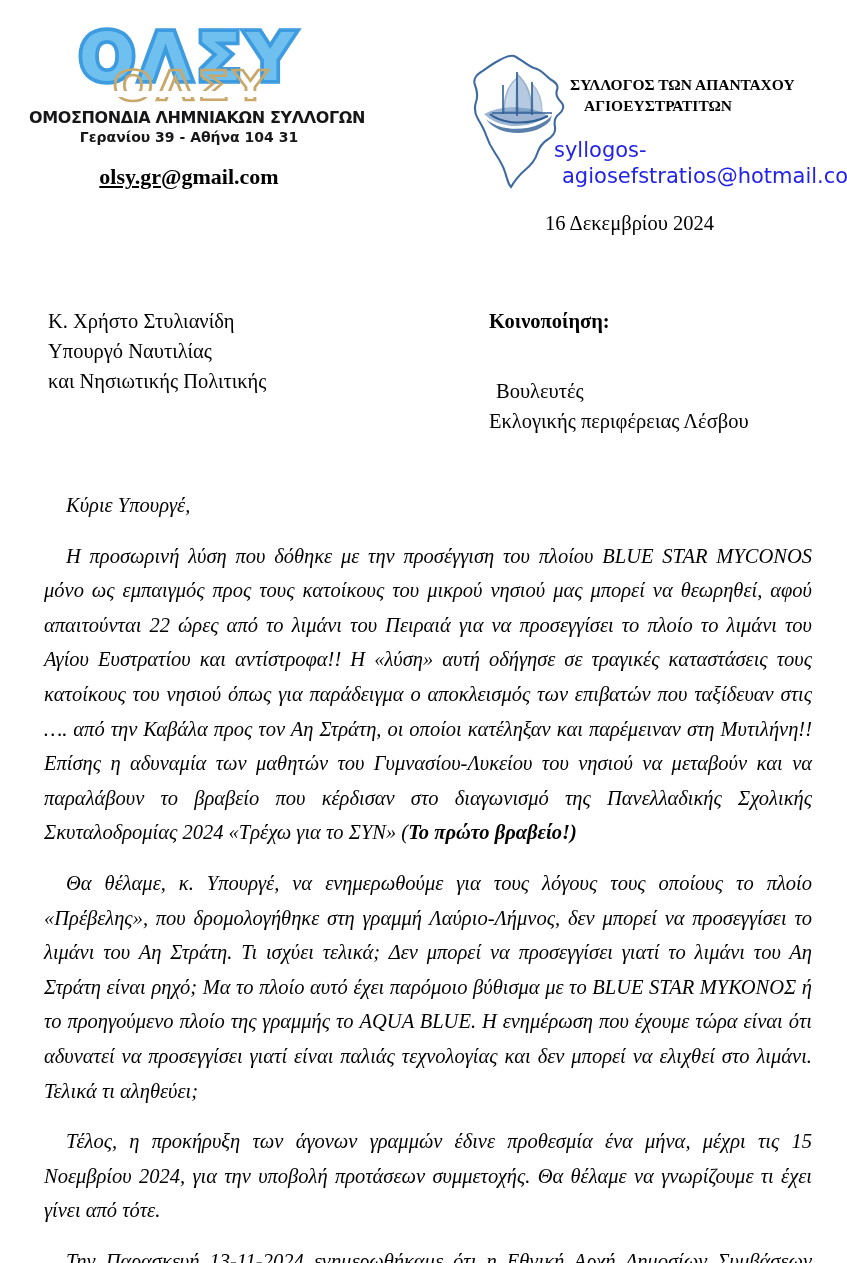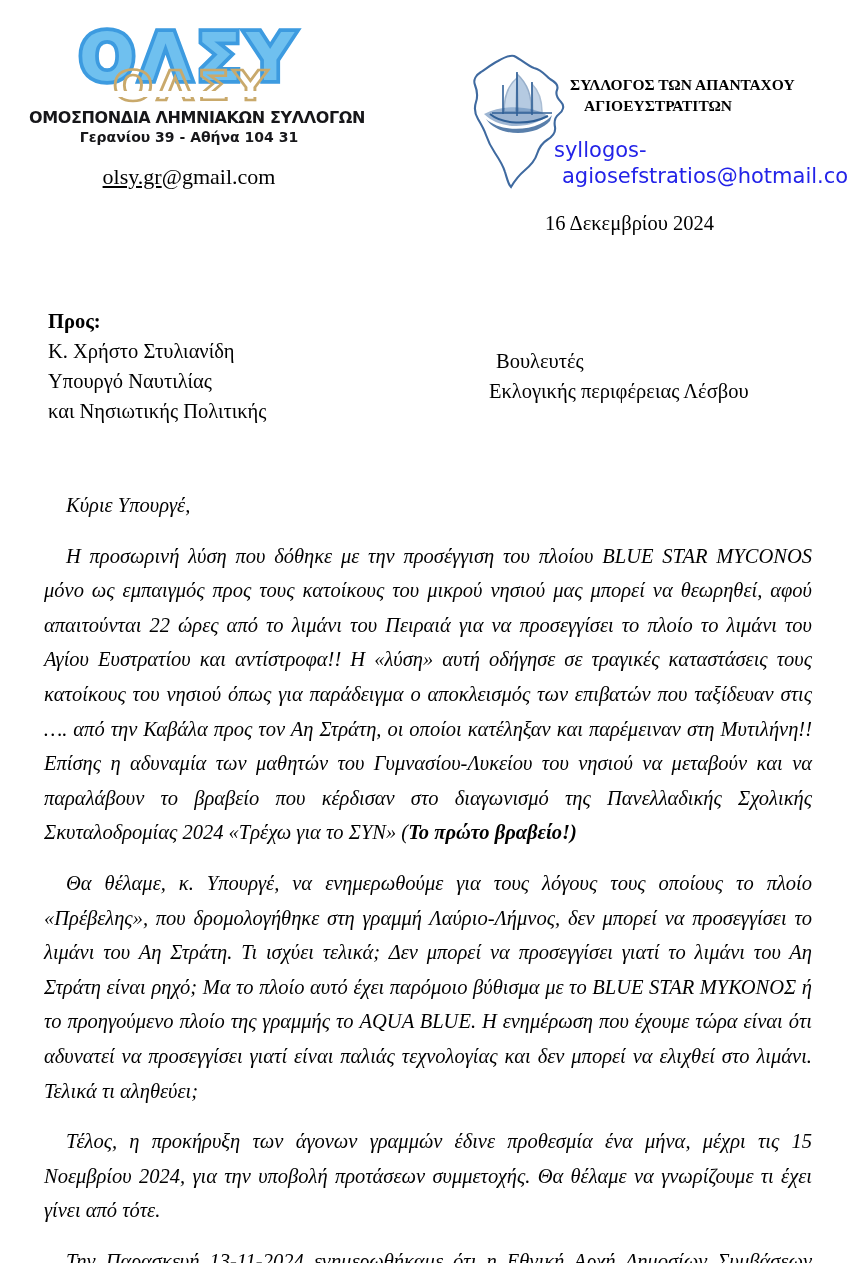--- a/index.html
+++ b/index.html
@@ -67,21 +67,21 @@
     font-family: "DejaVu Sans", "Liberation Sans", sans-serif;
     font-weight: bold;
     font-size: 14px;
     color: #17171a;
     margin-top: 2px;
     white-space: nowrap;
   }
   .olsy-email {
     margin-top: 19px;
     font-family: "Liberation Serif", serif;
-    font-weight: normal;
+    font-weight: bold;
     font-size: 22px;
     color: #000;
     white-space: nowrap;
   }
   .olsy-email .u { text-decoration: underline; }
 
   
   .assoc-block {
     position: absolute;
     left: 452px;
@@ -227,27 +227,27 @@
       <div class="assoc-email">
         <span>syllogos-</span>
         <span class="l2">agiosefstratios@hotmail.com</span>
       </div>
     </div>
   </div>
 
   <div class="date-line">16 Δεκεμβρίου 2024</div>
 
   <div class="to-block">
-    <div class="hdr">Προς:</div>
     <div>Κ. Χρήστο Στυλιανίδη</div>
     <div>Υπουργό Ναυτιλίας</div>
     <div>και Νησιωτικής Πολιτικής</div>
   </div>
 
   <div class="cc-block">
+    <div class="hdr">Κοινοποίηση:</div>
     <div class="indent">Βουλευτές</div>
     <div>Εκλογικής περιφέρειας Λέσβου</div>
   </div>
 
   <div class="body-text">
     <p>Κύριε Υπουργέ,</p>
     <p><span>Η προσωρινή λύση που δόθηκε με την προσέγγιση του πλοίου BLUE STAR MYCONOS μόνο ως εμπαιγμός προς τους κατοίκους του μικρού νησιού μας μπορεί να θεωρηθεί, αφού απαιτούνται 22 ώρες από το λιμάνι του Πειραιά για να προσεγγίσει το πλοίο το λιμάνι του Αγίου Ευστρατίου και αντίστροφα!! Η «λύση» αυτή οδήγησε σε τραγικές καταστάσεις τους κατοίκους του νησιού όπως για παράδειγμα ο αποκλεισμός των επιβατών που ταξίδευαν στις …. από την Καβάλα προς τον Αη Στράτη, οι οποίοι κατέληξαν και παρέμειναν στη Μυτιλήνη!! Επίσης η αδυναμία των μαθητών του Γυμνασίου-Λυκείου του νησιού να μεταβούν και να παραλάβουν το βραβείο που κέρδισαν στο διαγωνισμό της Πανελλαδικής Σχολικής Σκυταλοδρομίας 2024 «Τρέχω για το ΣΥΝ» (</span><b>Το πρώτο βραβείο!)</b></p>
     <p>Θα θέλαμε, κ. Υπουργέ, να ενημερωθούμε για τους λόγους τους οποίους το πλοίο «Πρέβελης», που δρομολογήθηκε στη γραμμή Λαύριο-Λήμνος, δεν μπορεί να προσεγγίσει το λιμάνι του Αη Στράτη. Τι ισχύει τελικά; Δεν μπορεί να προσεγγίσει γιατί το λιμάνι του Αη Στράτη είναι ρηχό; Μα το πλοίο αυτό έχει παρόμοιο βύθισμα με το BLUE STAR ΜΥΚΟΝΟΣ ή το προηγούμενο πλοίο της γραμμής το AQUA BLUE. Η ενημέρωση που έχουμε τώρα είναι ότι αδυνατεί να προσεγγίσει γιατί είναι παλιάς τεχνολογίας και δεν μπορεί να ελιχθεί στο λιμάνι. Τελικά τι αληθεύει;</p>
     <p>Τέλος, η προκήρυξη των άγονων γραμμών έδινε προθεσμία ένα μήνα, μέχρι τις 15 Νοεμβρίου 2024, για την υποβολή προτάσεων συμμετοχής. Θα θέλαμε να γνωρίζουμε τι έχει γίνει από τότε.</p>
     <p>Την Παρασκευή 13-11-2024 ενημερωθήκαμε ότι η Εθνική Αρχή Δημοσίων Συμβάσεων (ΕΑΔΗΣΥ) έκανε δεκτή την προσφυγή δύο ακτοπλοϊκών εταιρειών</p>

